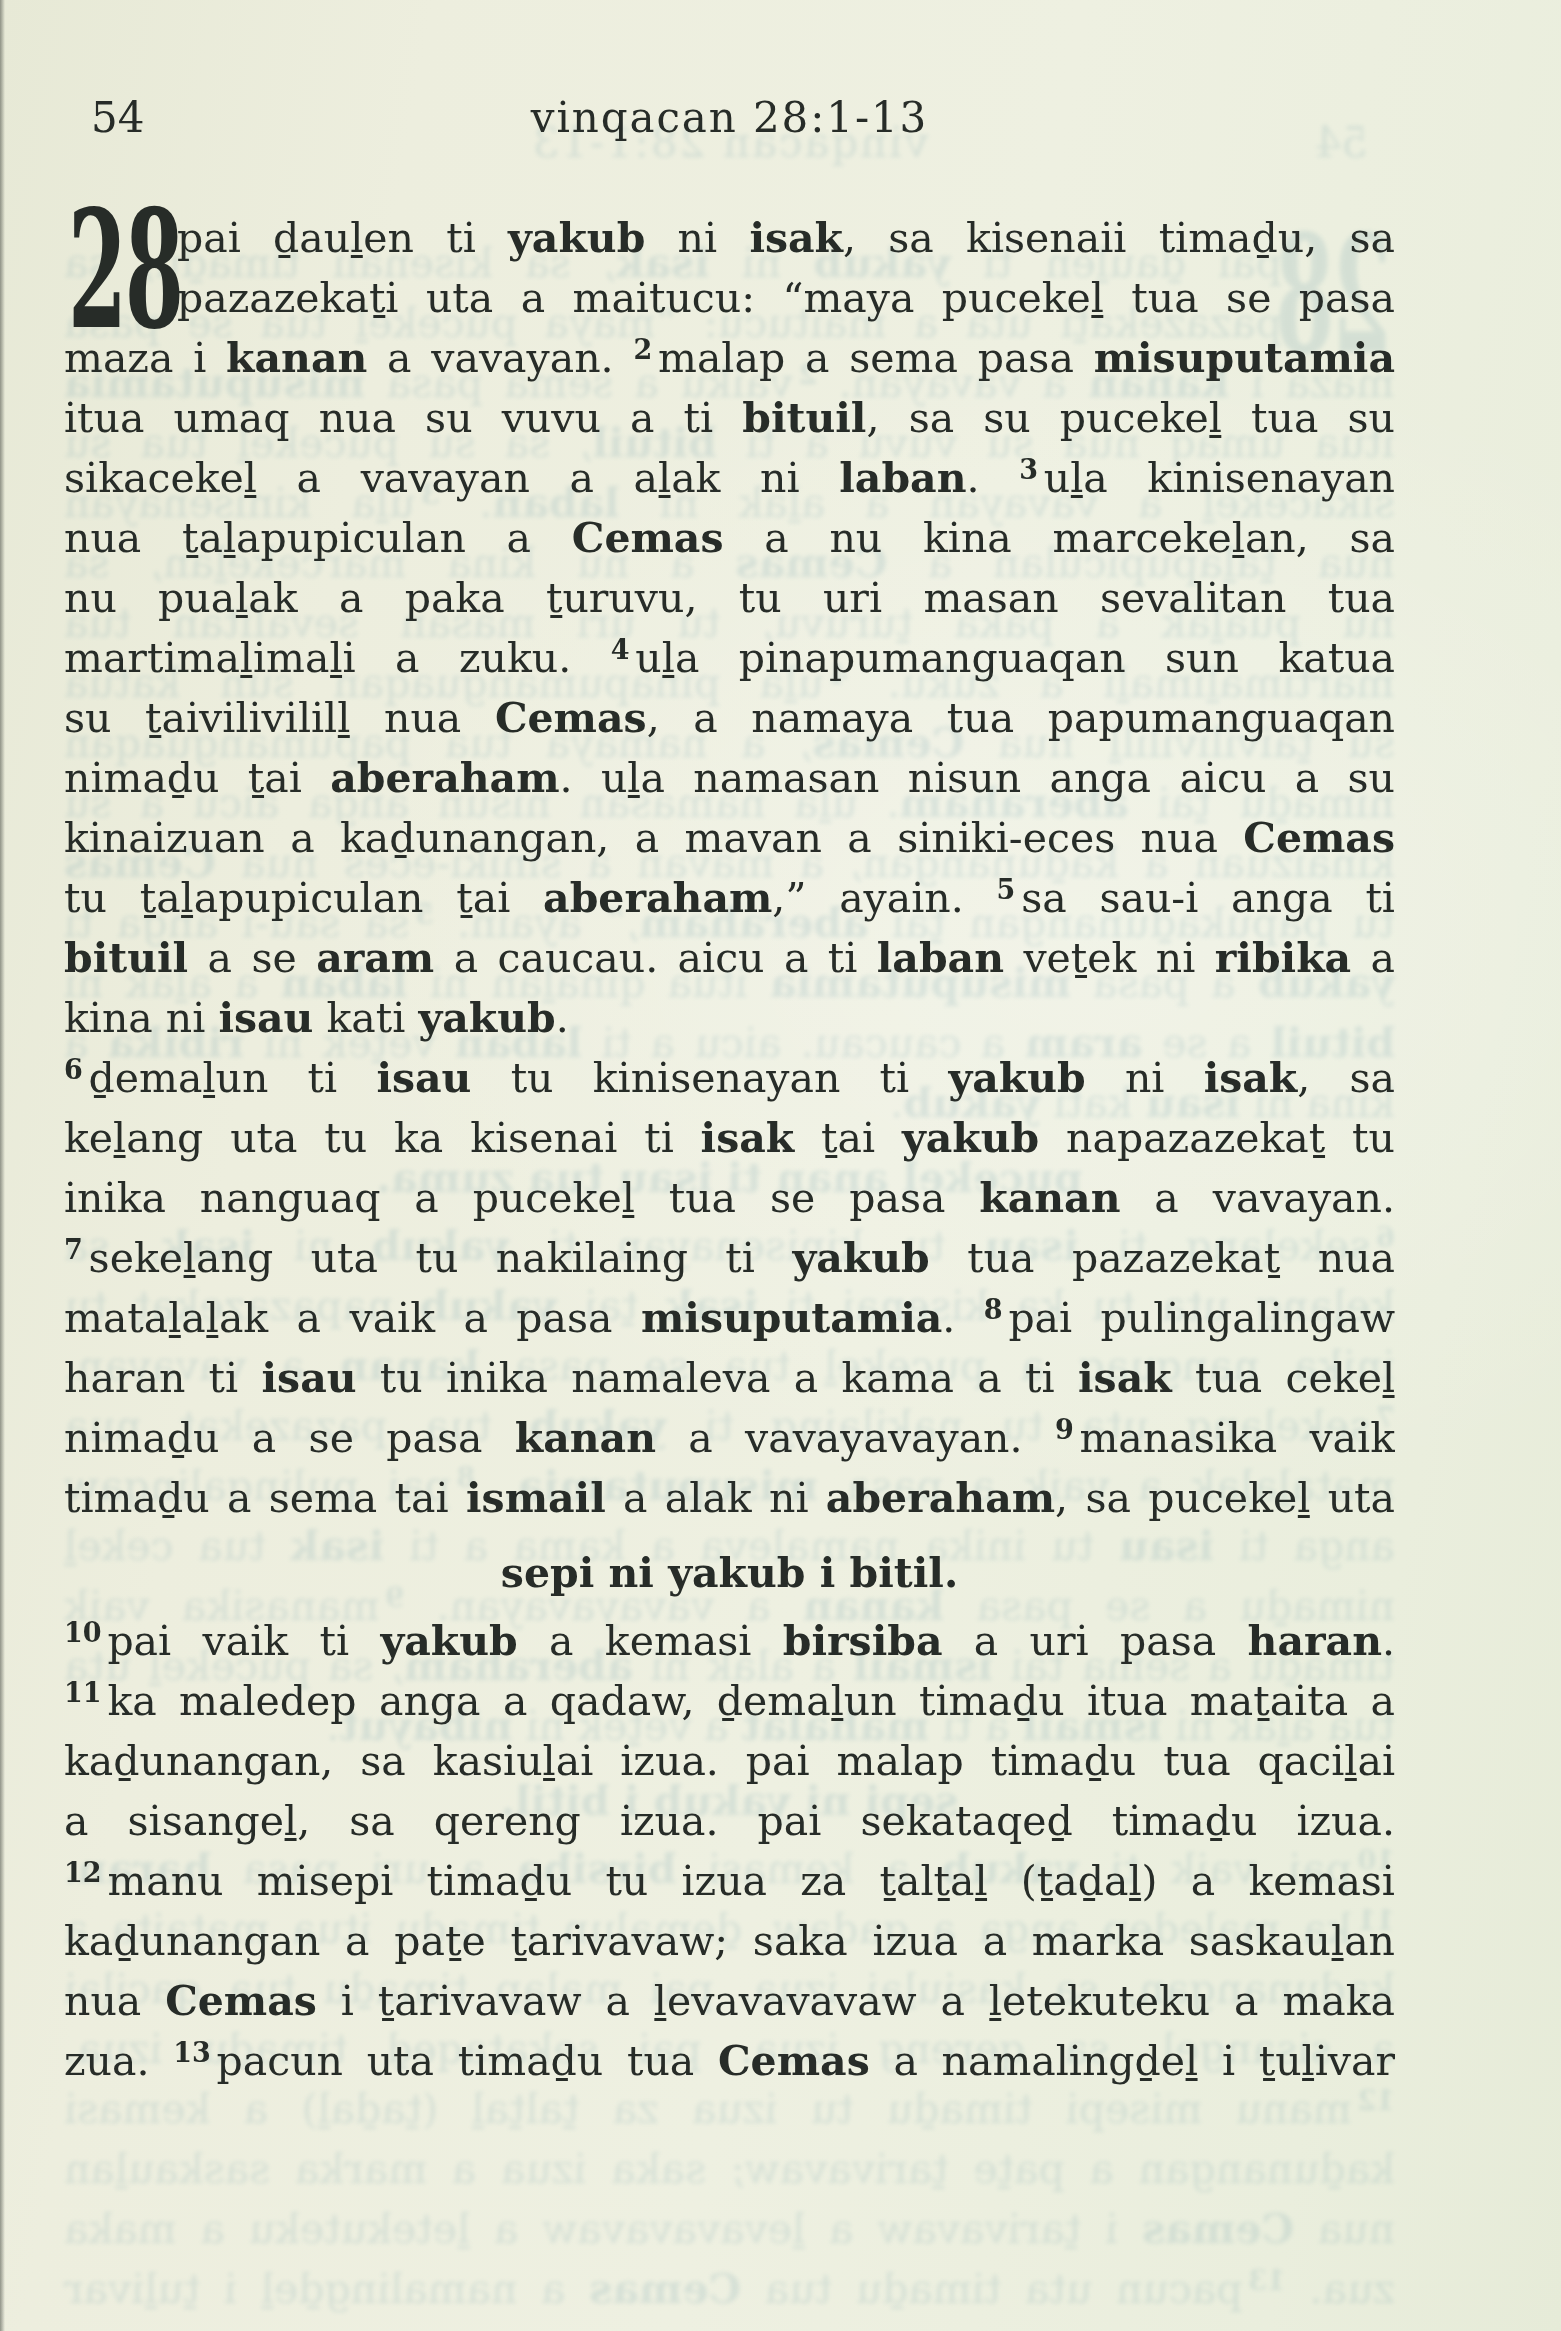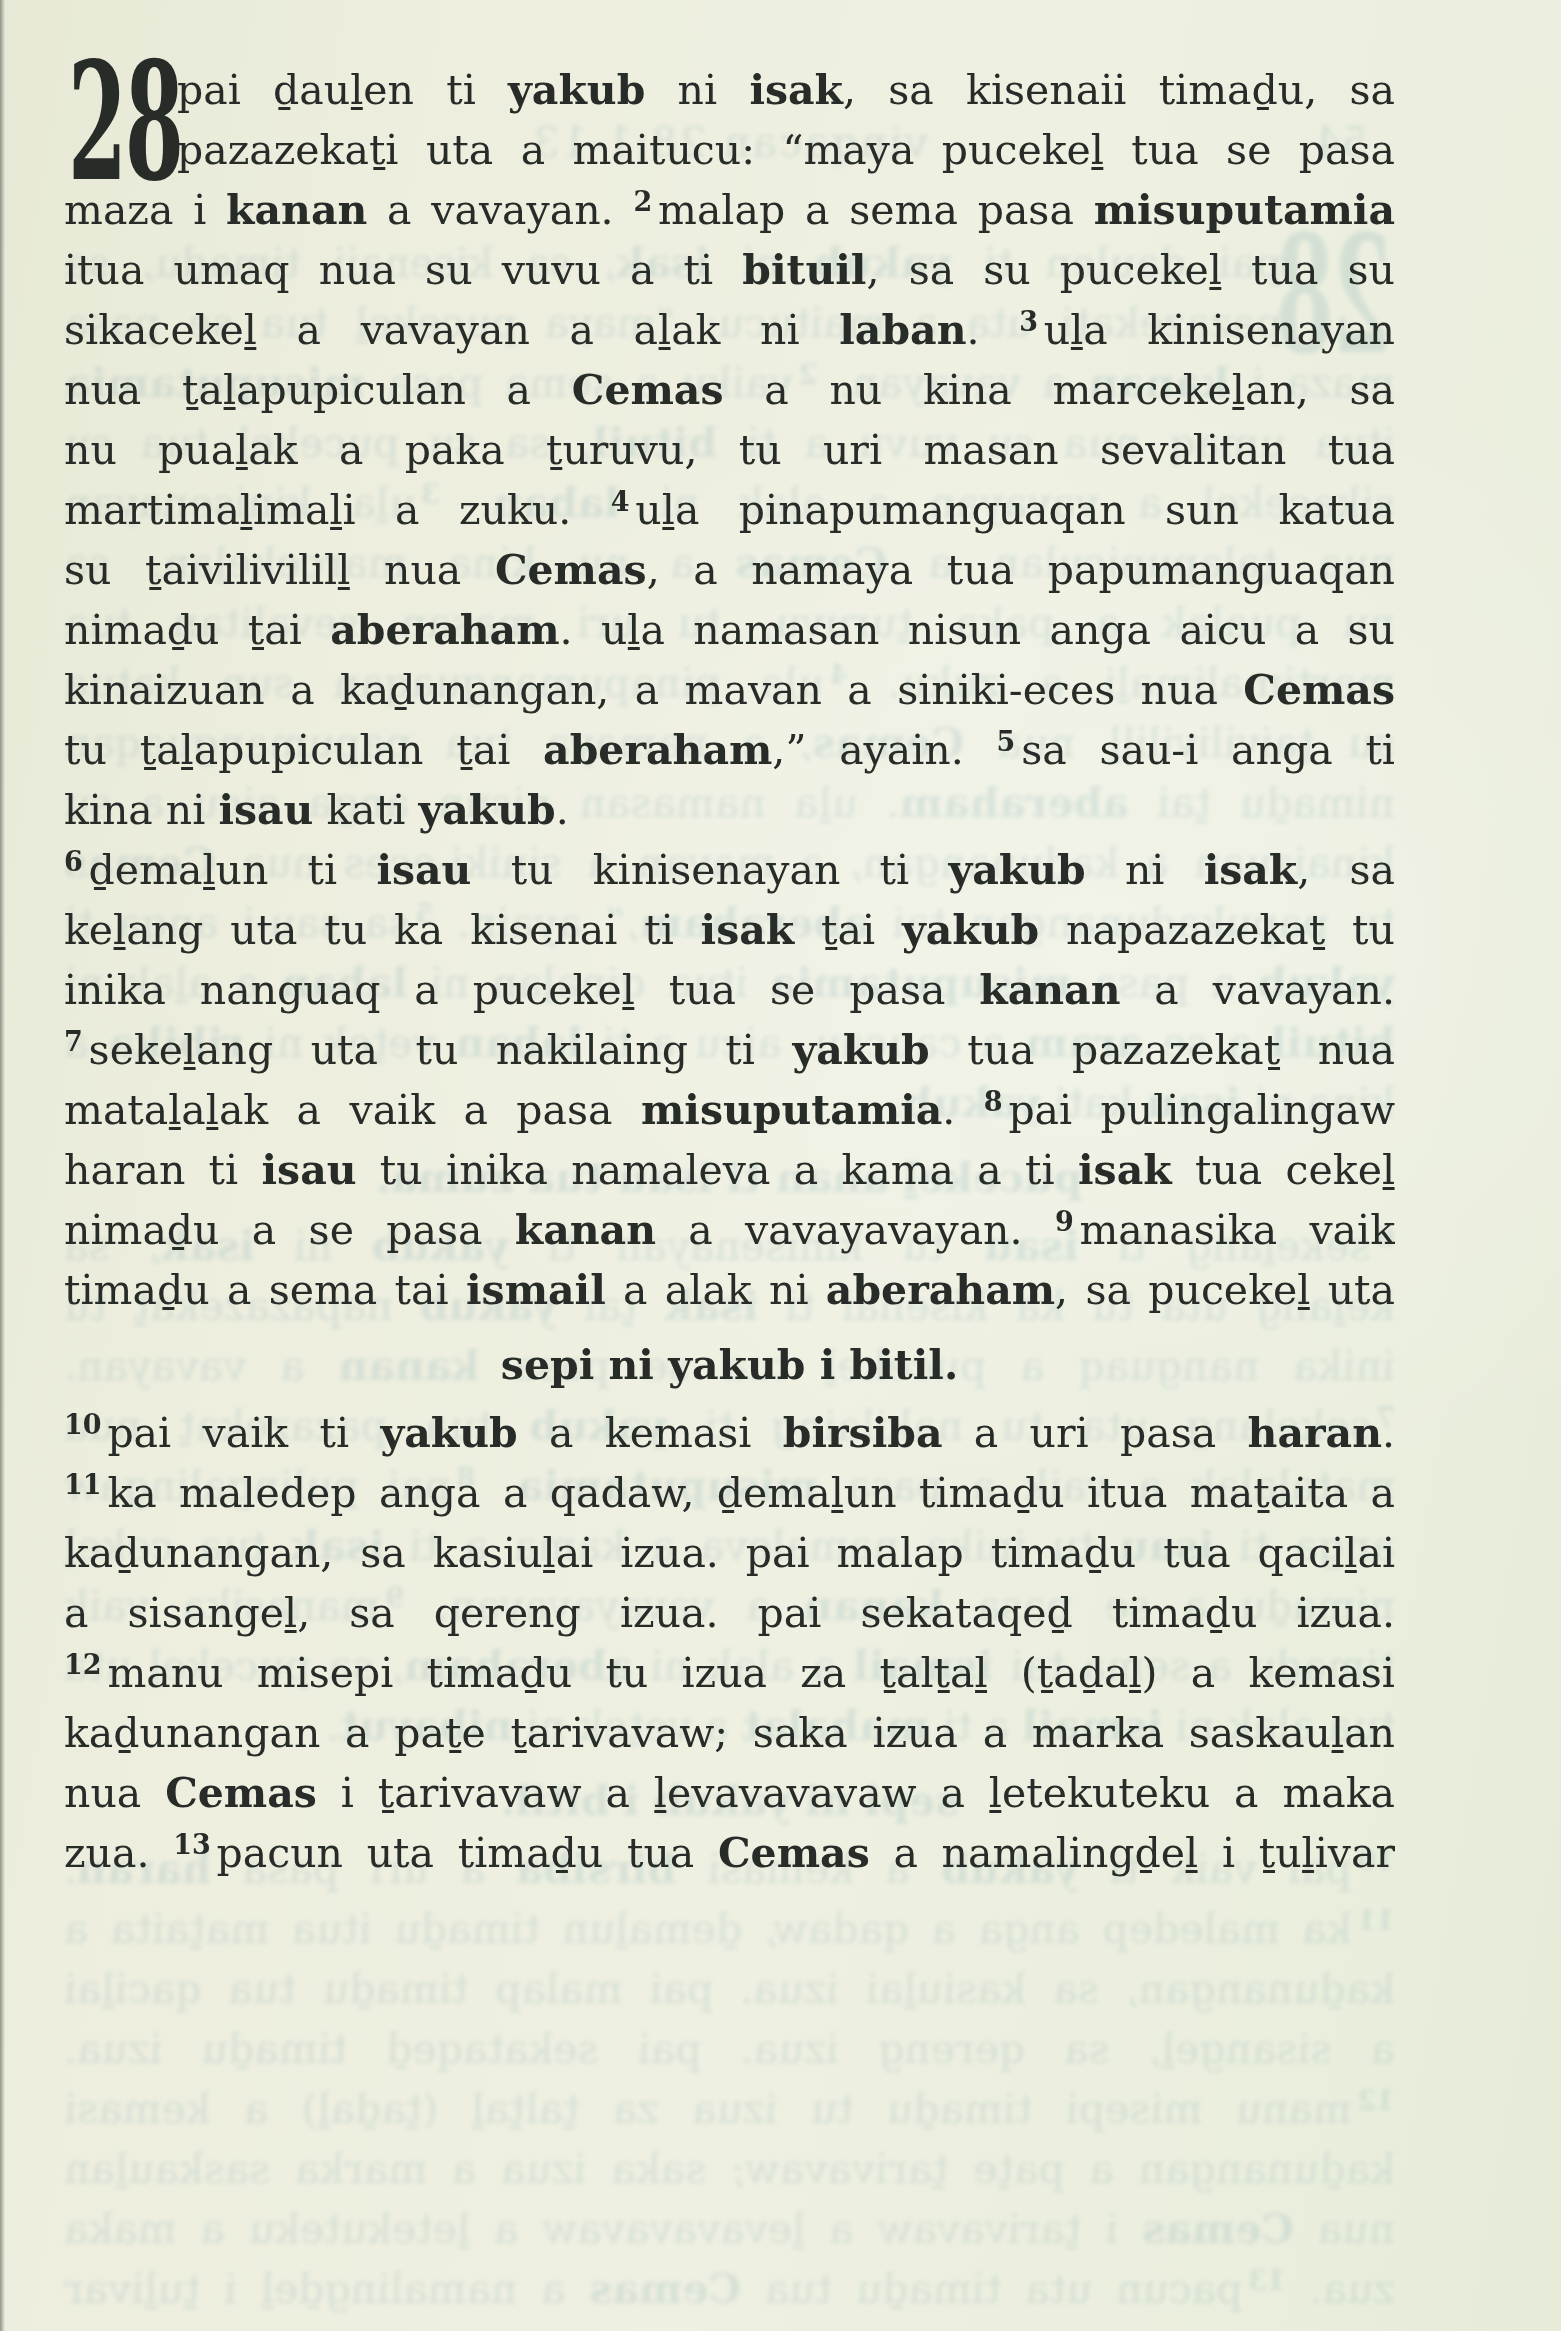--- a/index.html
+++ b/index.html
@@ -106,35 +106,40 @@
             <div class="line"><span>kaḏunangan, sa kasiuḻai izua. pai malap timaḏu tua qaciḻai</span></div>
             <div class="line"><span>a sisangeḻ, sa qereng izua. pai sekataqeḏ timaḏu izua.</span></div>
             <div class="line"><span class="sup">12</span><span>manu misepi timaḏu tu izua za ṯalṯaḻ (ṯaḏaḻ) a kemasi</span></div>
             <div class="line"><span>kaḏunangan a paṯe ṯarivavaw; saka izua a marka saskauḻan</span></div>
             <div class="line"><span>nua </span><span class="b">Cemas</span><span> i ṯarivavaw a ḻevavavavaw a ḻetekuteku a maka</span></div>
             <div class="line"><span>zua. </span><span class="sup">13</span><span>pacun uta timaḏu tua </span><span class="b">Cemas</span><span> a namalingḏeḻ i ṯuḻivar</span></div>
           </div>
         </div>
     </div>
     <div class="fg">
+      <div class="header">
+        <span class="page-number">54</span>
+        <span class="running-head">vinqacan 28:1-13</span>
+      </div>
       <div class="text-block">
           <div class="para">
             <span class="dropcap">28</span>
             <div class="line indent"><span>pai ḏauḻen ti </span><span class="b">yakub</span><span> ni </span><span class="b">isak</span><span>, sa kisenaii timaḏu, sa</span></div>
             <div class="line indent"><span>pazazekaṯi uta a maitucu: “maya pucekeḻ tua se pasa</span></div>
             <div class="line"><span>maza i </span><span class="b">kanan</span><span> a vavayan. </span><span class="sup">2</span><span>malap a sema pasa </span><span class="b">misuputamia</span></div>
             <div class="line"><span>itua umaq nua su vuvu a ti </span><span class="b">bituil</span><span>, sa su pucekeḻ tua su</span></div>
             <div class="line"><span>sikacekeḻ a vavayan a aḻak ni </span><span class="b">laban</span><span>. </span><span class="sup">3</span><span>uḻa kinisenayan</span></div>
             <div class="line"><span>nua ṯaḻapupiculan a </span><span class="b">Cemas</span><span> a nu kina marcekeḻan, sa</span></div>
             <div class="line"><span>nu puaḻak a paka ṯuruvu, tu uri masan sevalitan tua</span></div>
             <div class="line"><span>martimaḻimaḻi a zuku. </span><span class="sup">4</span><span>uḻa pinapumanguaqan sun katua</span></div>
             <div class="line"><span>su ṯaivilivililḻ nua </span><span class="b">Cemas</span><span>, a namaya tua papumanguaqan</span></div>
             <div class="line"><span>nimaḏu ṯai </span><span class="b">aberaham</span><span>. uḻa namasan nisun anga aicu a su</span></div>
             <div class="line"><span>kinaizuan a kaḏunangan, a mavan a siniki-eces nua </span><span class="b">Cemas</span></div>
             <div class="line"><span>tu ṯaḻapupiculan ṯai </span><span class="b">aberaham</span><span>,” ayain. </span><span class="sup">5</span><span>sa sau-i anga ti</span></div>
+            <div class="line"><span class="b">bituil</span><span> a se </span><span class="b">aram</span><span> a caucau. aicu a ti </span><span class="b">laban</span><span> veṯek ni </span><span class="b">ribika</span><span> a</span></div>
             <div class="line last"><span>kina ni </span><span class="b">isau</span><span> kati </span><span class="b">yakub</span><span>.</span></div>
           </div>
           <div class="para">
             <div class="line"><span class="sup">6</span><span>ḏemaḻun ti </span><span class="b">isau</span><span> tu kinisenayan ti </span><span class="b">yakub</span><span> ni </span><span class="b">isak</span><span>, sa</span></div>
             <div class="line"><span>keḻang uta tu ka kisenai ti </span><span class="b">isak</span><span> ṯai </span><span class="b">yakub</span><span> napazazekaṯ tu</span></div>
             <div class="line"><span>inika nanguaq a pucekeḻ tua se pasa </span><span class="b">kanan</span><span> a vavayan.</span></div>
             <div class="line"><span class="sup">7</span><span>sekeḻang uta tu nakilaing ti </span><span class="b">yakub</span><span> tua pazazekaṯ nua</span></div>
             <div class="line"><span>mataḻaḻak a vaik a pasa </span><span class="b">misuputamia</span><span>. </span><span class="sup">8</span><span>pai pulingalingaw</span></div>
             <div class="line"><span>haran ti </span><span class="b">isau</span><span> tu inika namaleva a kama a ti </span><span class="b">isak</span><span> tua cekeḻ</span></div>
             <div class="line"><span>nimaḏu a se pasa </span><span class="b">kanan</span><span> a vavayavayan. </span><span class="sup">9</span><span>manasika vaik</span></div>

